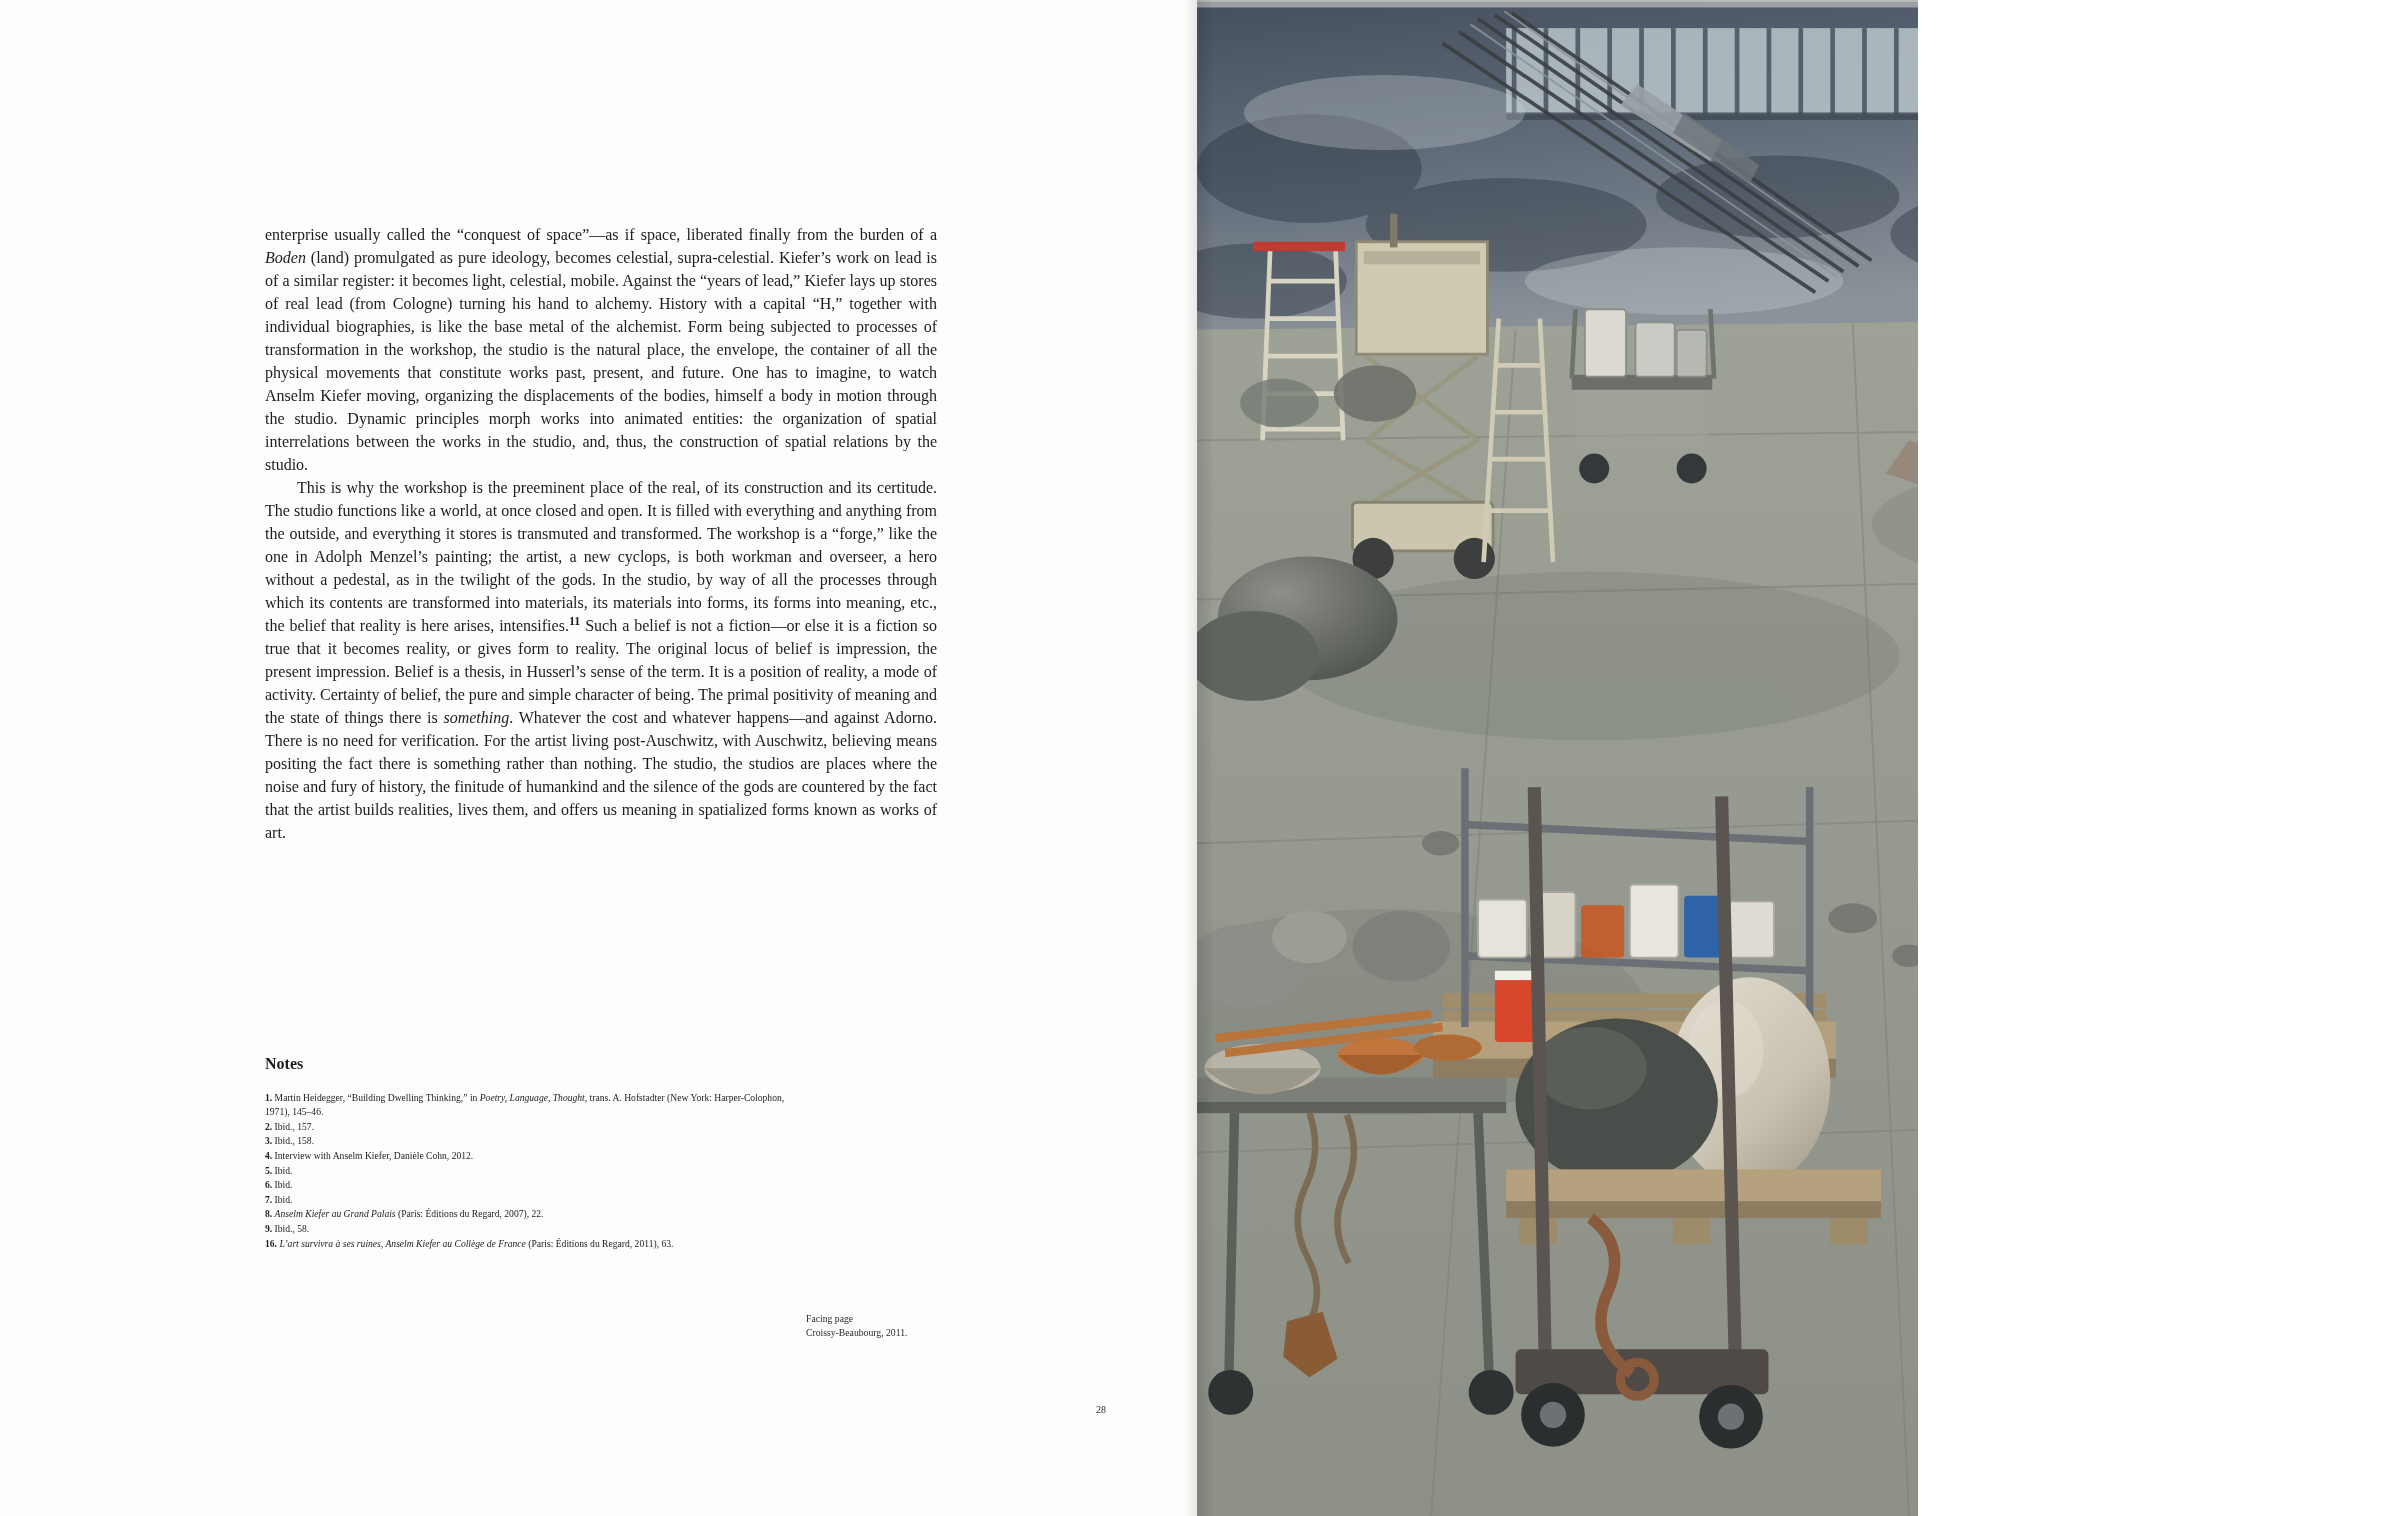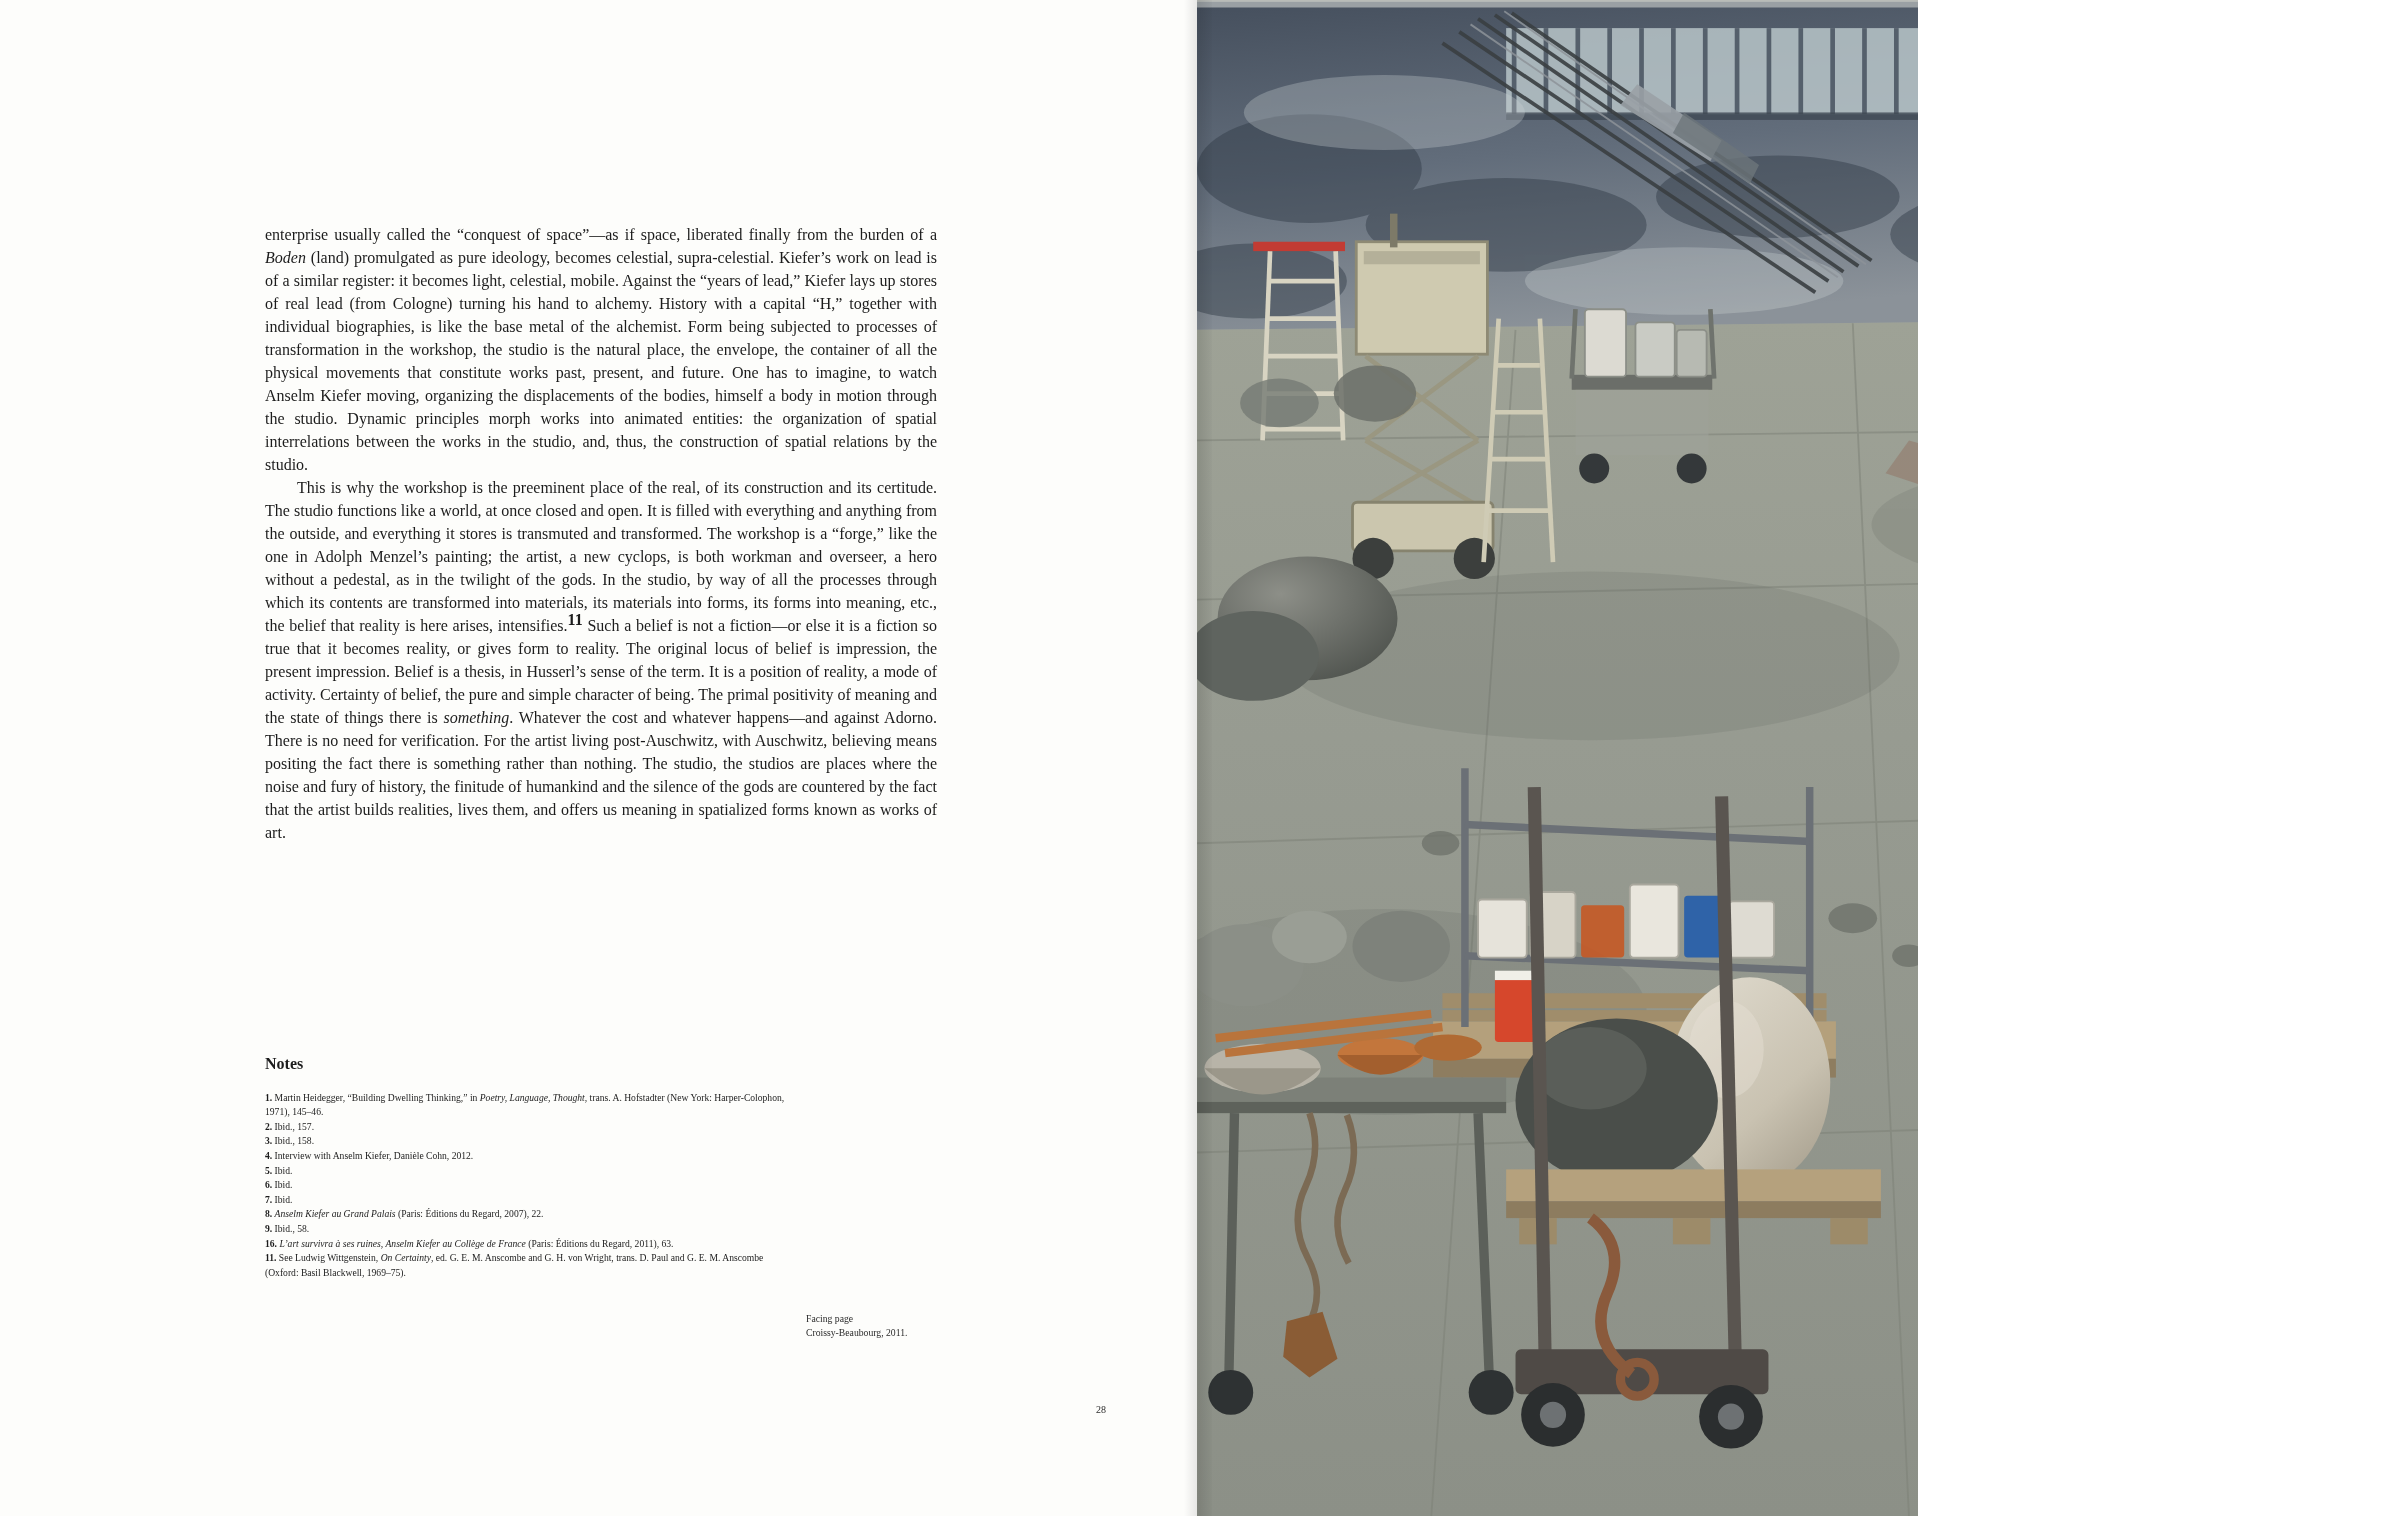--- a/index.html
+++ b/index.html
@@ -41,21 +41,21 @@
   .body-text p {
     margin: 0;
   }
   .body-text p + p {
     text-indent: 32px;
   }
   .body-text i {
     font-style: italic;
   }
   .body-text sup {
-    font-size: 16px;
+    font-size: 12px;
     font-weight: bold;
     vertical-align: super;
     line-height: 0;
   }
 
   .notes {
     position: absolute;
     left: 265px;
     top: 1057px;
     width: 525px;
@@ -149,21 +149,20 @@
           <p class="note-line"><span class="note-num">1.</span> Martin Heidegger, “Building Dwelling Thinking,” in <i>Poetry, Language, Thought</i>, trans. A. Hofstadter (New York: Harper-Colophon, 1971), 145–46.</p>
           <p class="note-line"><span class="note-num">2.</span> Ibid., 157.</p>
           <p class="note-line"><span class="note-num">3.</span> Ibid., 158.</p>
           <p class="note-line"><span class="note-num">4.</span> Interview with Anselm Kiefer, Danièle Cohn, 2012.</p>
           <p class="note-line"><span class="note-num">5.</span> Ibid.</p>
           <p class="note-line"><span class="note-num">6.</span> Ibid.</p>
           <p class="note-line"><span class="note-num">7.</span> Ibid.</p>
           <p class="note-line"><span class="note-num">8.</span> <i>Anselm Kiefer au Grand Palais</i> (Paris: Éditions du Regard, 2007), 22.</p>
           <p class="note-line"><span class="note-num">9.</span> Ibid., 58.</p>
           <p class="note-line"><span class="note-num">16.</span> <i>L’art survivra à ses ruines, Anselm Kiefer au Collège de France</i> (Paris: Éditions du Regard, 2011), 63.</p>
-          <p class="note-line"><span class="note-num">11.</span> See Ludwig Wittgenstein, <i>On Certainty</i>, ed. G. E. M. Anscombe and G. H. von Wright, trans. D. Paul and G. E. M. Anscombe (Oxford: Basil Blackwell, 1969–75).</p>
         </div>
     </div>
 
     <div class="facing-caption">
       <div>Facing page</div>
       <div>Croissy-Beaubourg, 2011.</div>
     </div>
 
     <div class="folio">28</div>
   </div>

